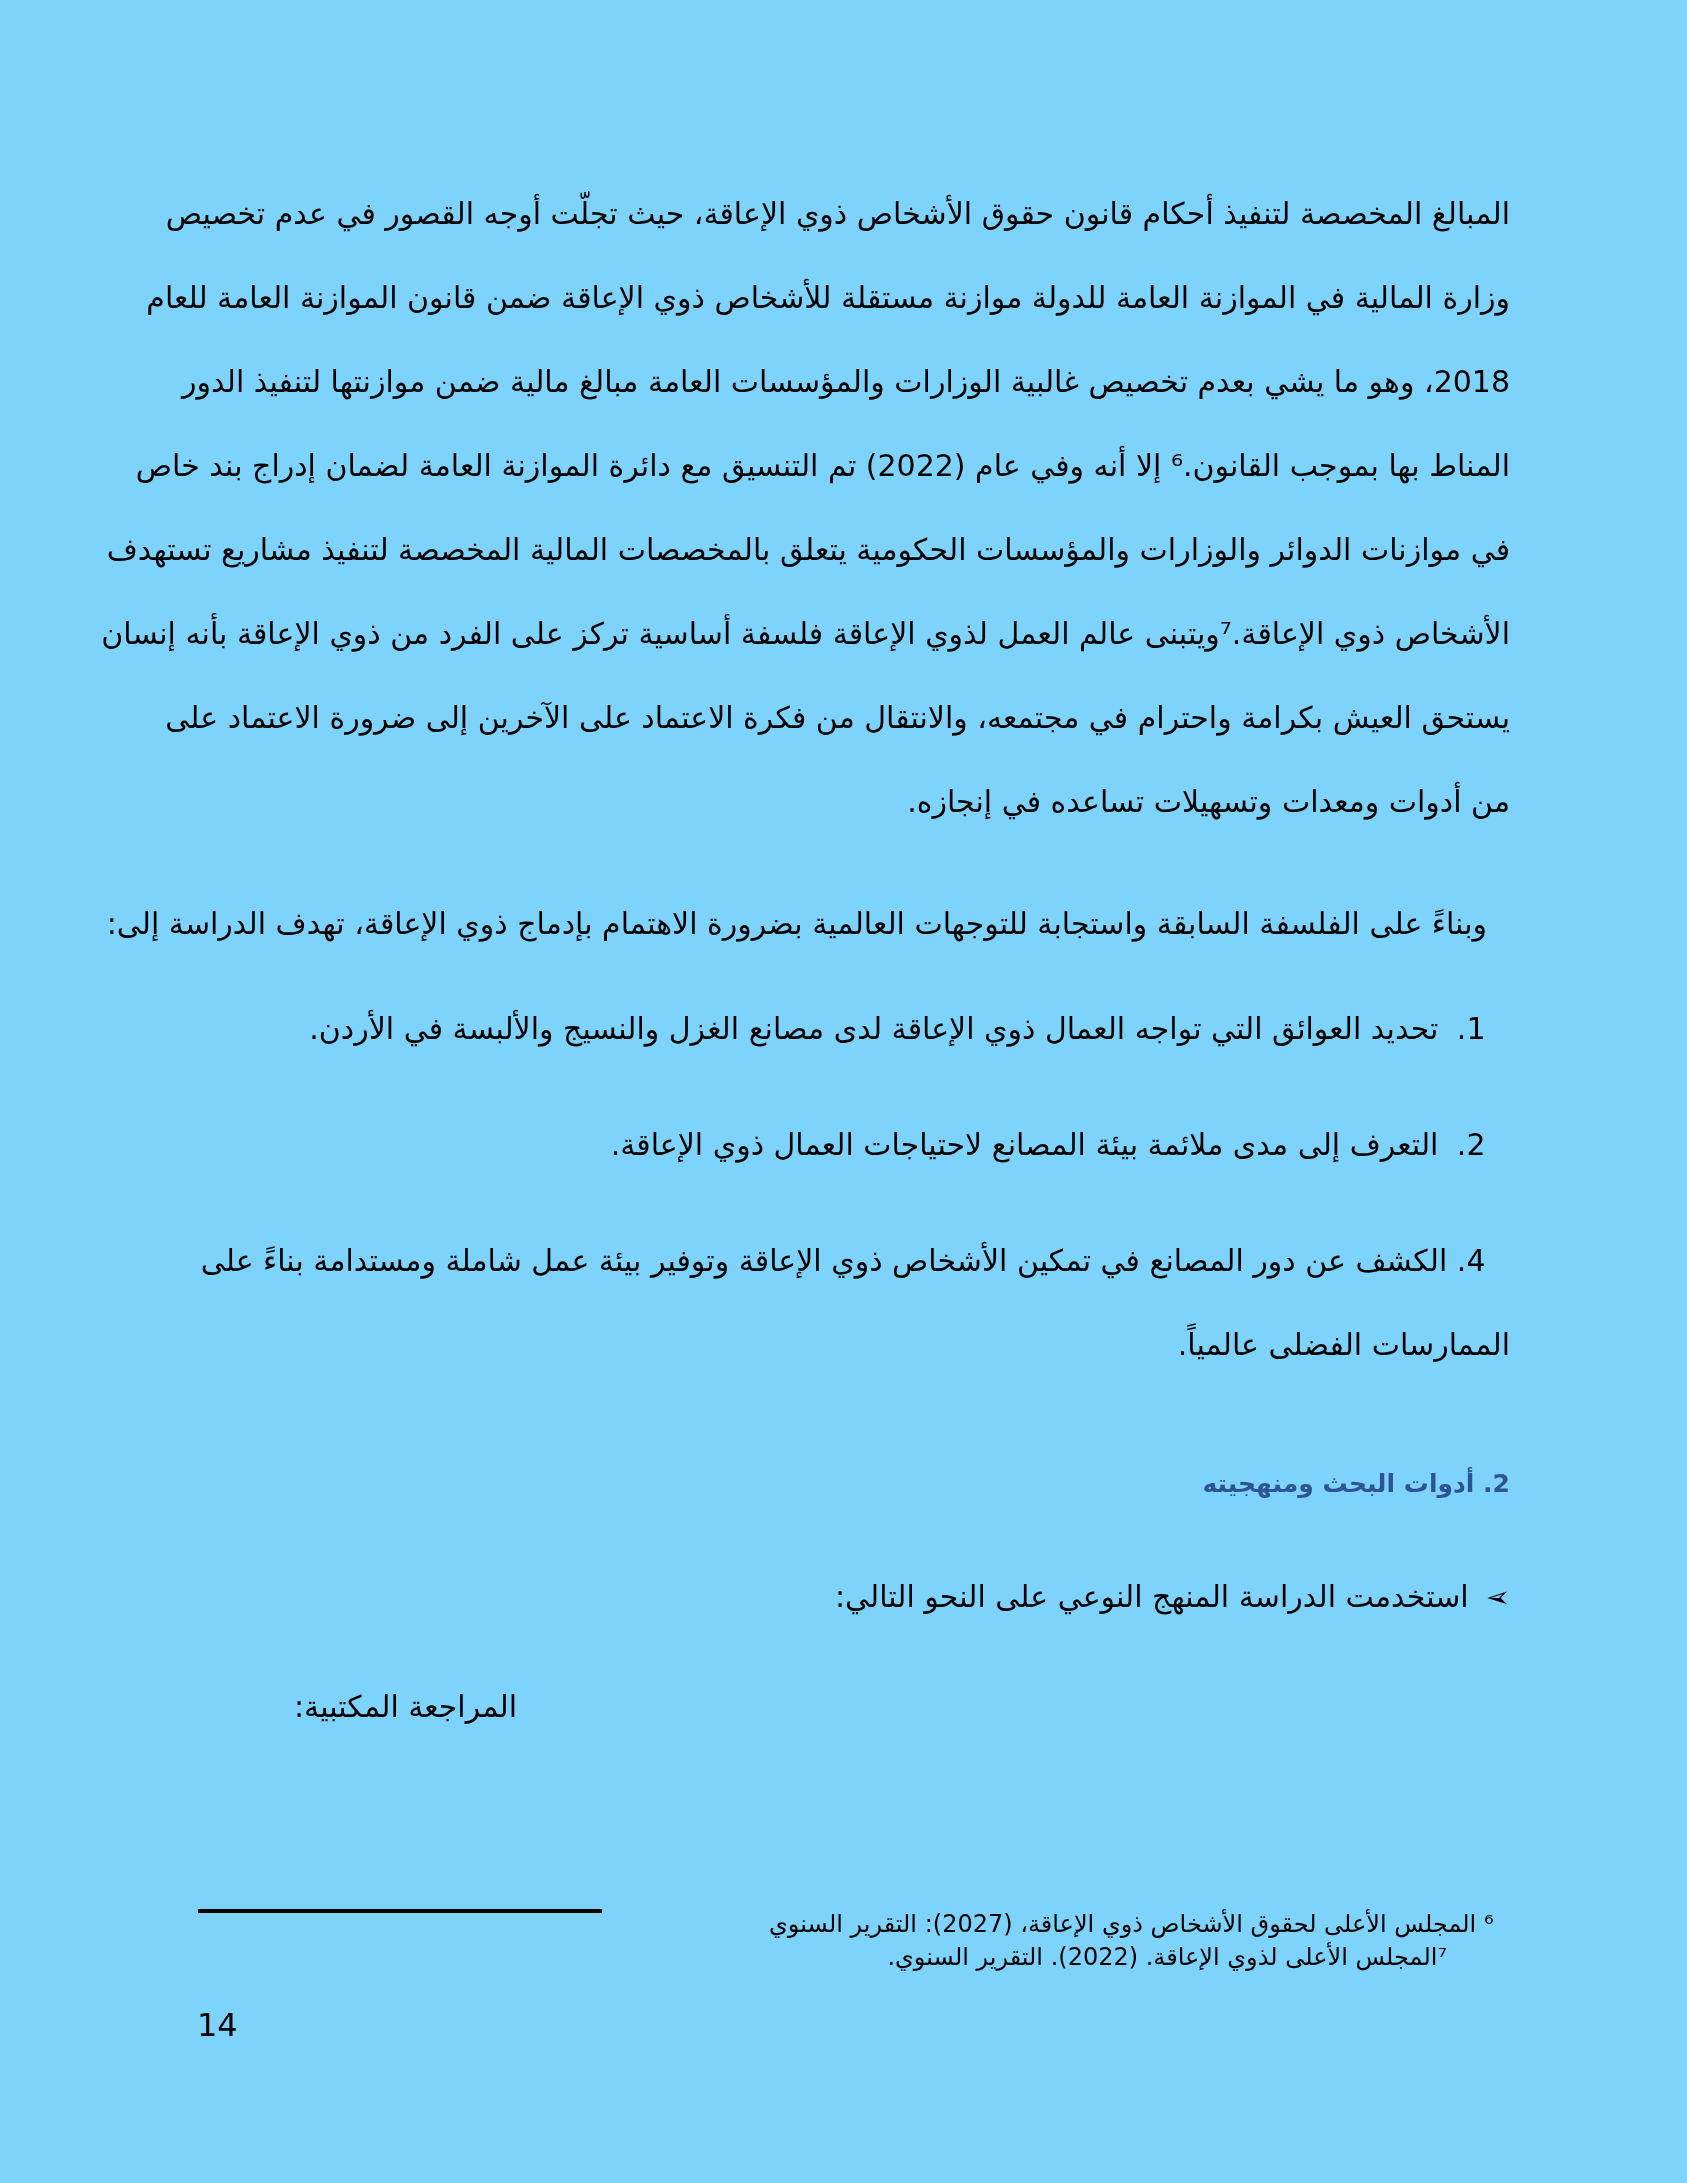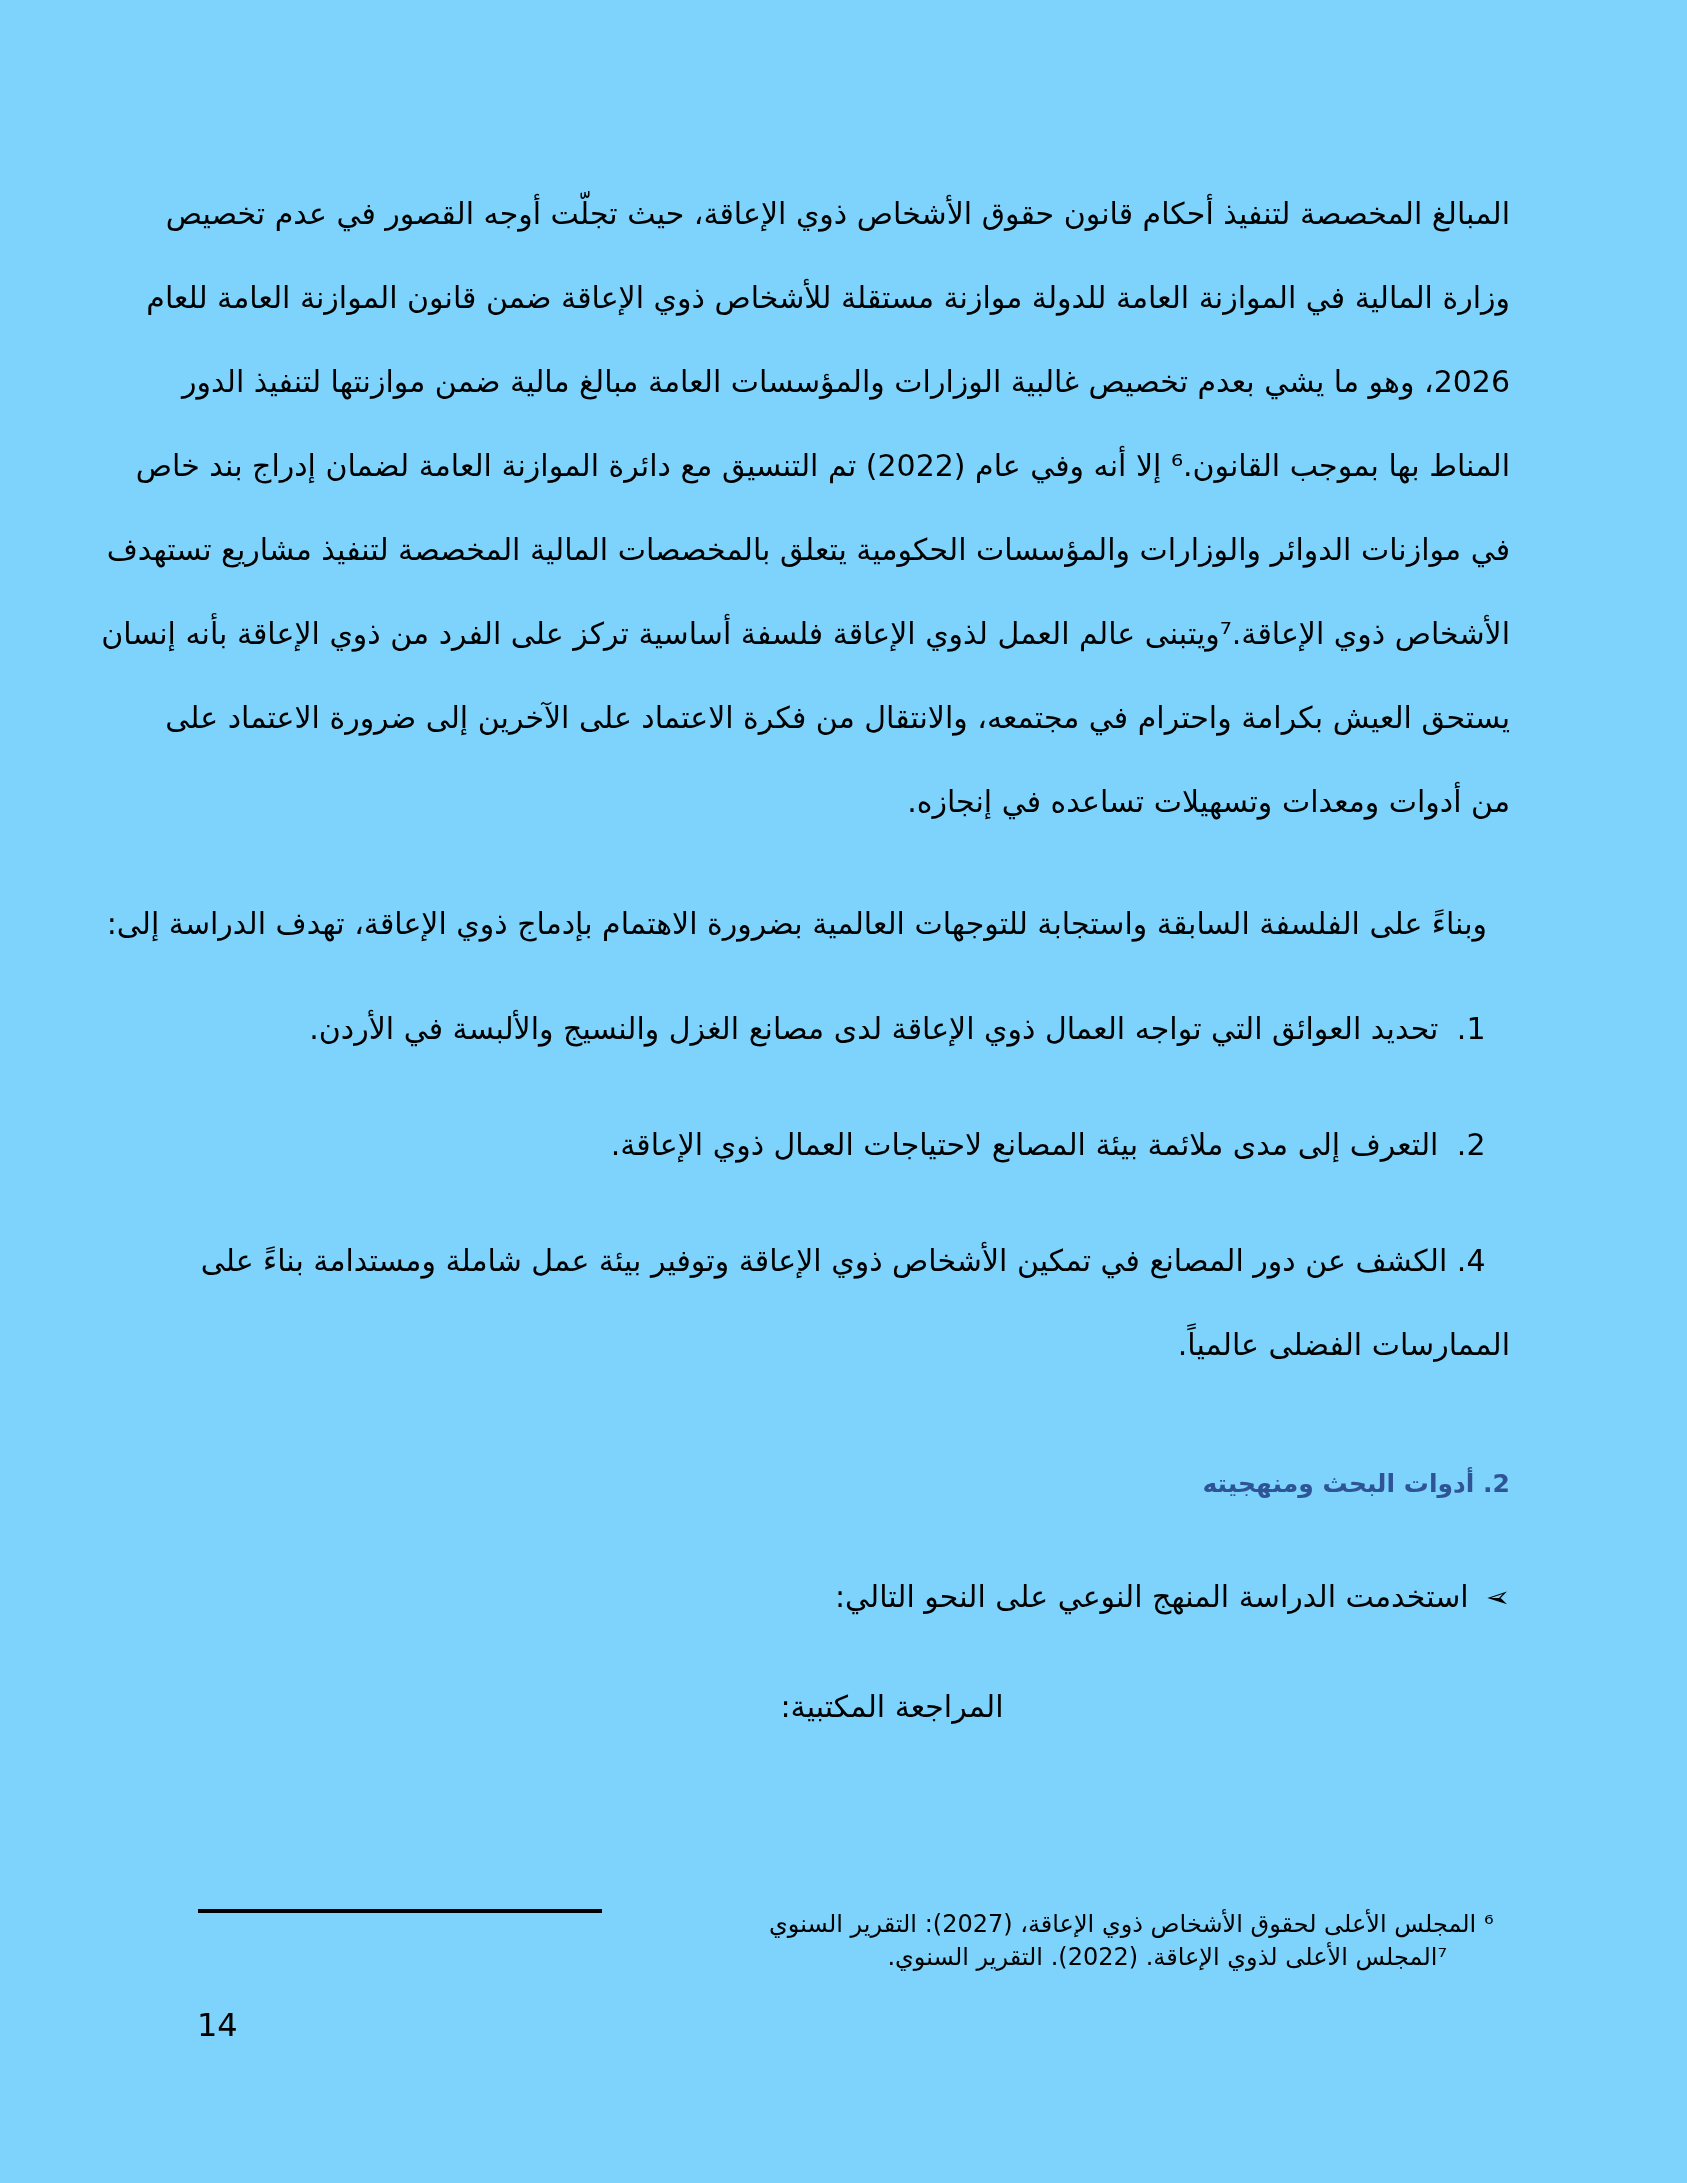--- a/index.html
+++ b/index.html
@@ -96,21 +96,21 @@
     display: inline-block;
     transform: scaleX(-1);
     font-size: 29px;
     margin-left: 17px;
   }
 
   .subheading {
     margin-top: 26px;
     height: 84px;
     line-height: 84px;
-    text-align: center;
+    text-align: left;
     padding-right: 20px;
     white-space: nowrap;
   }
 
   .footnote-sep {
     position: absolute;
     left: 198px;
     top: 1909px;
     width: 404px;
     height: 4px;
@@ -146,21 +146,21 @@
 </style>
 </head>
 <body>
 
 <div class="page">
 
   <div class="content">
 
     <div class="bl">المبالغ المخصصة لتنفيذ أحكام قانون حقوق الأشخاص ذوي الإعاقة، حيث تجلّت أوجه القصور في عدم تخصيص</div>
     <div class="bl">وزارة المالية في الموازنة العامة للدولة موازنة مستقلة للأشخاص ذوي الإعاقة ضمن قانون الموازنة العامة للعام</div>
-    <div class="bl">2026، وهو ما يشي بعدم تخصيص غالبية الوزارات والمؤسسات العامة مبالغ مالية ضمن موازنتها لتنفيذ الدور</div>
+    <div class="bl">2018، وهو ما يشي بعدم تخصيص غالبية الوزارات والمؤسسات العامة مبالغ مالية ضمن موازنتها لتنفيذ الدور</div>
     <div class="bl">المناط بها بموجب القانون.⁶ إلا أنه وفي عام (2022) تم التنسيق مع دائرة الموازنة العامة لضمان إدراج بند خاص</div>
     <div class="bl">في موازنات الدوائر والوزارات والمؤسسات الحكومية يتعلق بالمخصصات المالية المخصصة لتنفيذ مشاريع تستهدف</div>
     <div class="bl">الأشخاص ذوي الإعاقة.⁷ويتبنى عالم العمل لذوي الإعاقة فلسفة أساسية تركز على الفرد من ذوي الإعاقة بأنه إنسان</div>
     <div class="bl">يستحق العيش بكرامة واحترام في مجتمعه، والانتقال من فكرة الاعتماد على الآخرين إلى ضرورة الاعتماد على</div>
     <div class="bl last">من أدوات ومعدات وتسهيلات تساعده في إنجازه.</div>
 
     <div class="p2">وبناءً على الفلسفة السابقة واستجابة للتوجهات العالمية بضرورة الاهتمام بإدماج ذوي الإعاقة، تهدف الدراسة إلى:</div>
 
     <div class="item item1">
       <span class="num">1.</span><span>تحديد العوائق التي تواجه العمال ذوي الإعاقة لدى مصانع الغزل والنسيج والألبسة في الأردن.</span>

